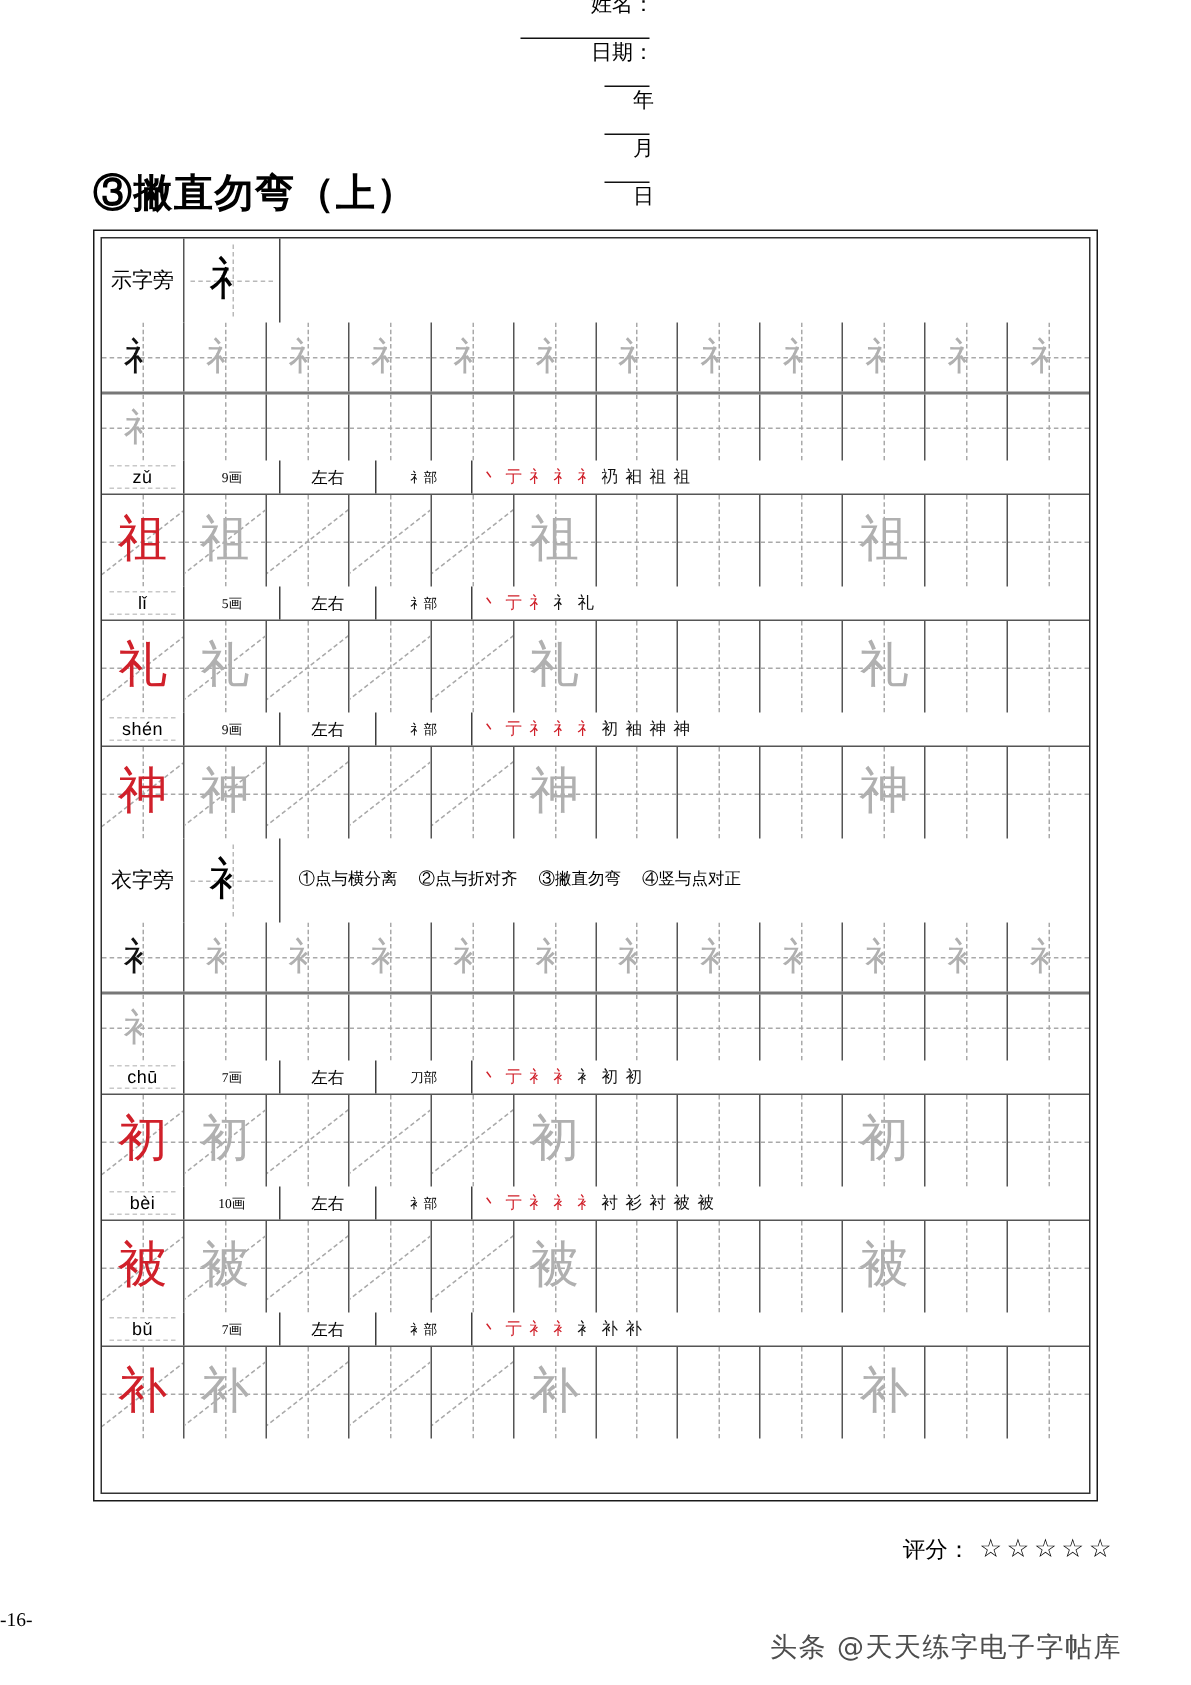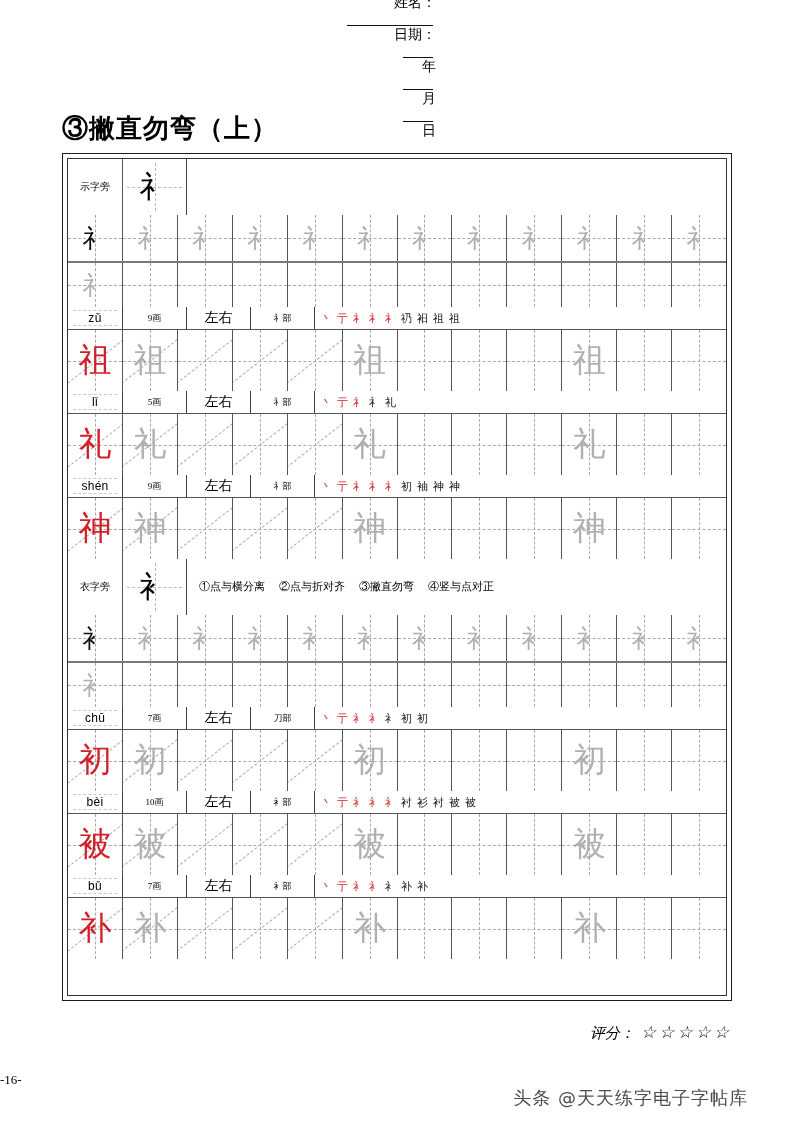--- a/index.html
+++ b/index.html
@@ -76,21 +76,21 @@
   }
 
   
   .row { display: flex; box-sizing: border-box; width: 100%; }
 
   
   .radical-row { height: 56px; }
   .cell-radical-name {
     width: 55px;
     display: flex; align-items: center; justify-content: center;
-    font-size: 10px;
+    font-size: 14px;
     border-right: 1px solid #555;
     box-sizing: border-box;
     font-family: Liberation Serif, serif;
   }
   .cell-radical-glyph {
     width: 64px;
     border-right: 1.3px solid #444;
     box-sizing: border-box;
     position: relative;
     display: flex; align-items: center; justify-content: center;
@@ -132,21 +132,21 @@
     display: flex; align-items: center; justify-content: center;
     position: relative;
   }
   .c-pinyin { width: 55px; font-family: "Liberation Sans", sans-serif; font-size: 12px; letter-spacing: .3px; }
   .c-pinyin .dashbox {
     position: absolute; left: 5px; right: 5px; top: 3px; bottom: 3px;
     border-top: 1px dashed #c8c8c8; border-bottom: 1px dashed #c8c8c8;
   }
   .c-pinyin b { position: relative; font-weight: normal; z-index: 2; }
   .c-strokes { width: 64px; font-size: 9px; }
-  .c-structure { width: 64px; font-size: 14px; }
+  .c-structure { width: 64px; font-size: 11px; }
   .c-radical { width: 64px; font-size: 9px; }
   .c-order {
     flex: 1; border-right: none;
     justify-content: flex-start;
     padding-left: 6px;
     gap: 5px;
     font-size: 11px;
     overflow: hidden;
     white-space: nowrap;
   }
@@ -188,26 +188,25 @@
   }
   .glyph.radical { font-size: 25px; }
   .glyph.han { font-size: 33px; }
   .ink-black { color: #111; }
   .ink-gray  { color: #b0b0b0; }
   .ink-red   { color: #d0202a; }
 
   
   .score-line {
     position: absolute;
-    left: 0; right: 62px;
+    left: 0; right: 50px;
     top: 1022px;
     text-align: right;
     font-size: 15px;
     white-space: nowrap;
-    font-style: italic;
   }
   .score-line .stars { letter-spacing: 3px; margin-left: 6px; font-size: 17px; }
   .page-number {
     position: absolute;
     left: 0; right: 62px;
     top: 1072px;
     font-size: 13px;
     padding-right: 42px;
   }
   .watermark {

